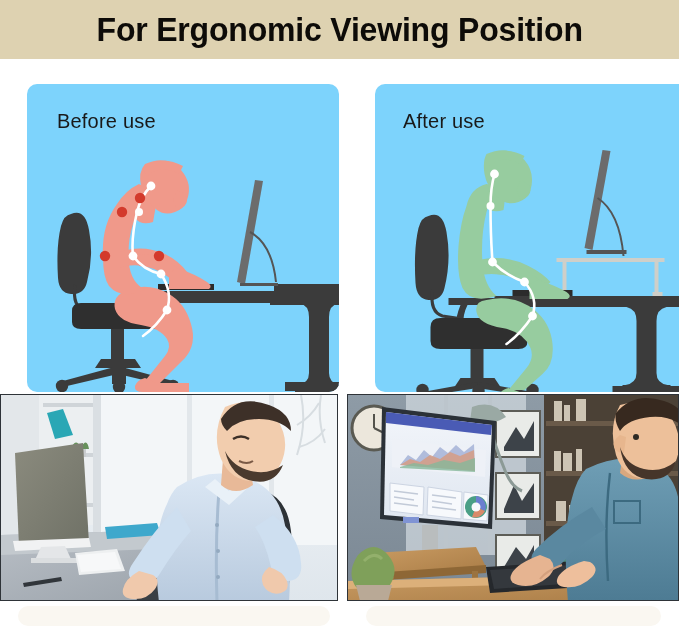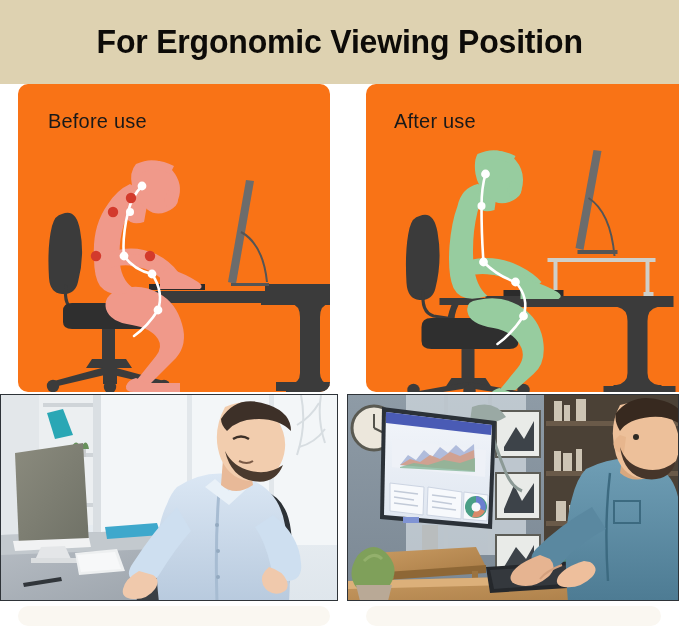--- a/index.html
+++ b/index.html
@@ -12,44 +12,45 @@
     height: 626px;
     position: relative;
     overflow: hidden;
     font-family: "Liberation Sans", sans-serif;
   }
 
   
   .header-banner {
     position: absolute;
     left: 0; top: 0;
-    width: 679px; height: 84px;
+    width: 679px; height: 59px;
     background: #ded2b1;
     display: flex;
     align-items: center;
     justify-content: center;
   }
   .header-title {
     font-family: "Liberation Sans", sans-serif;
     font-weight: bold;
     font-size: 33px;
     letter-spacing: -0.2px;
     color: #0d0b08;
     white-space: nowrap;
     transform: scaleX(0.97);
   }
 
   
   .panel {
     position: absolute;
     top: 84px;
     height: 308px;
-    background: #f97316;
+    background: #7dd3fc;
     border-radius: 10px;
     overflow: hidden;
+    margin-left: 9px;
   }
   .panel-left  { left: 18px;  width: 312px; }
   .panel-right { left: 366px; width: 295px; padding-left: 31px; }
 
   .panel-label {
     position: absolute;
     left: 30px;
     top: 26px;
     font-family: "Liberation Sans", sans-serif;
     font-size: 20px;

